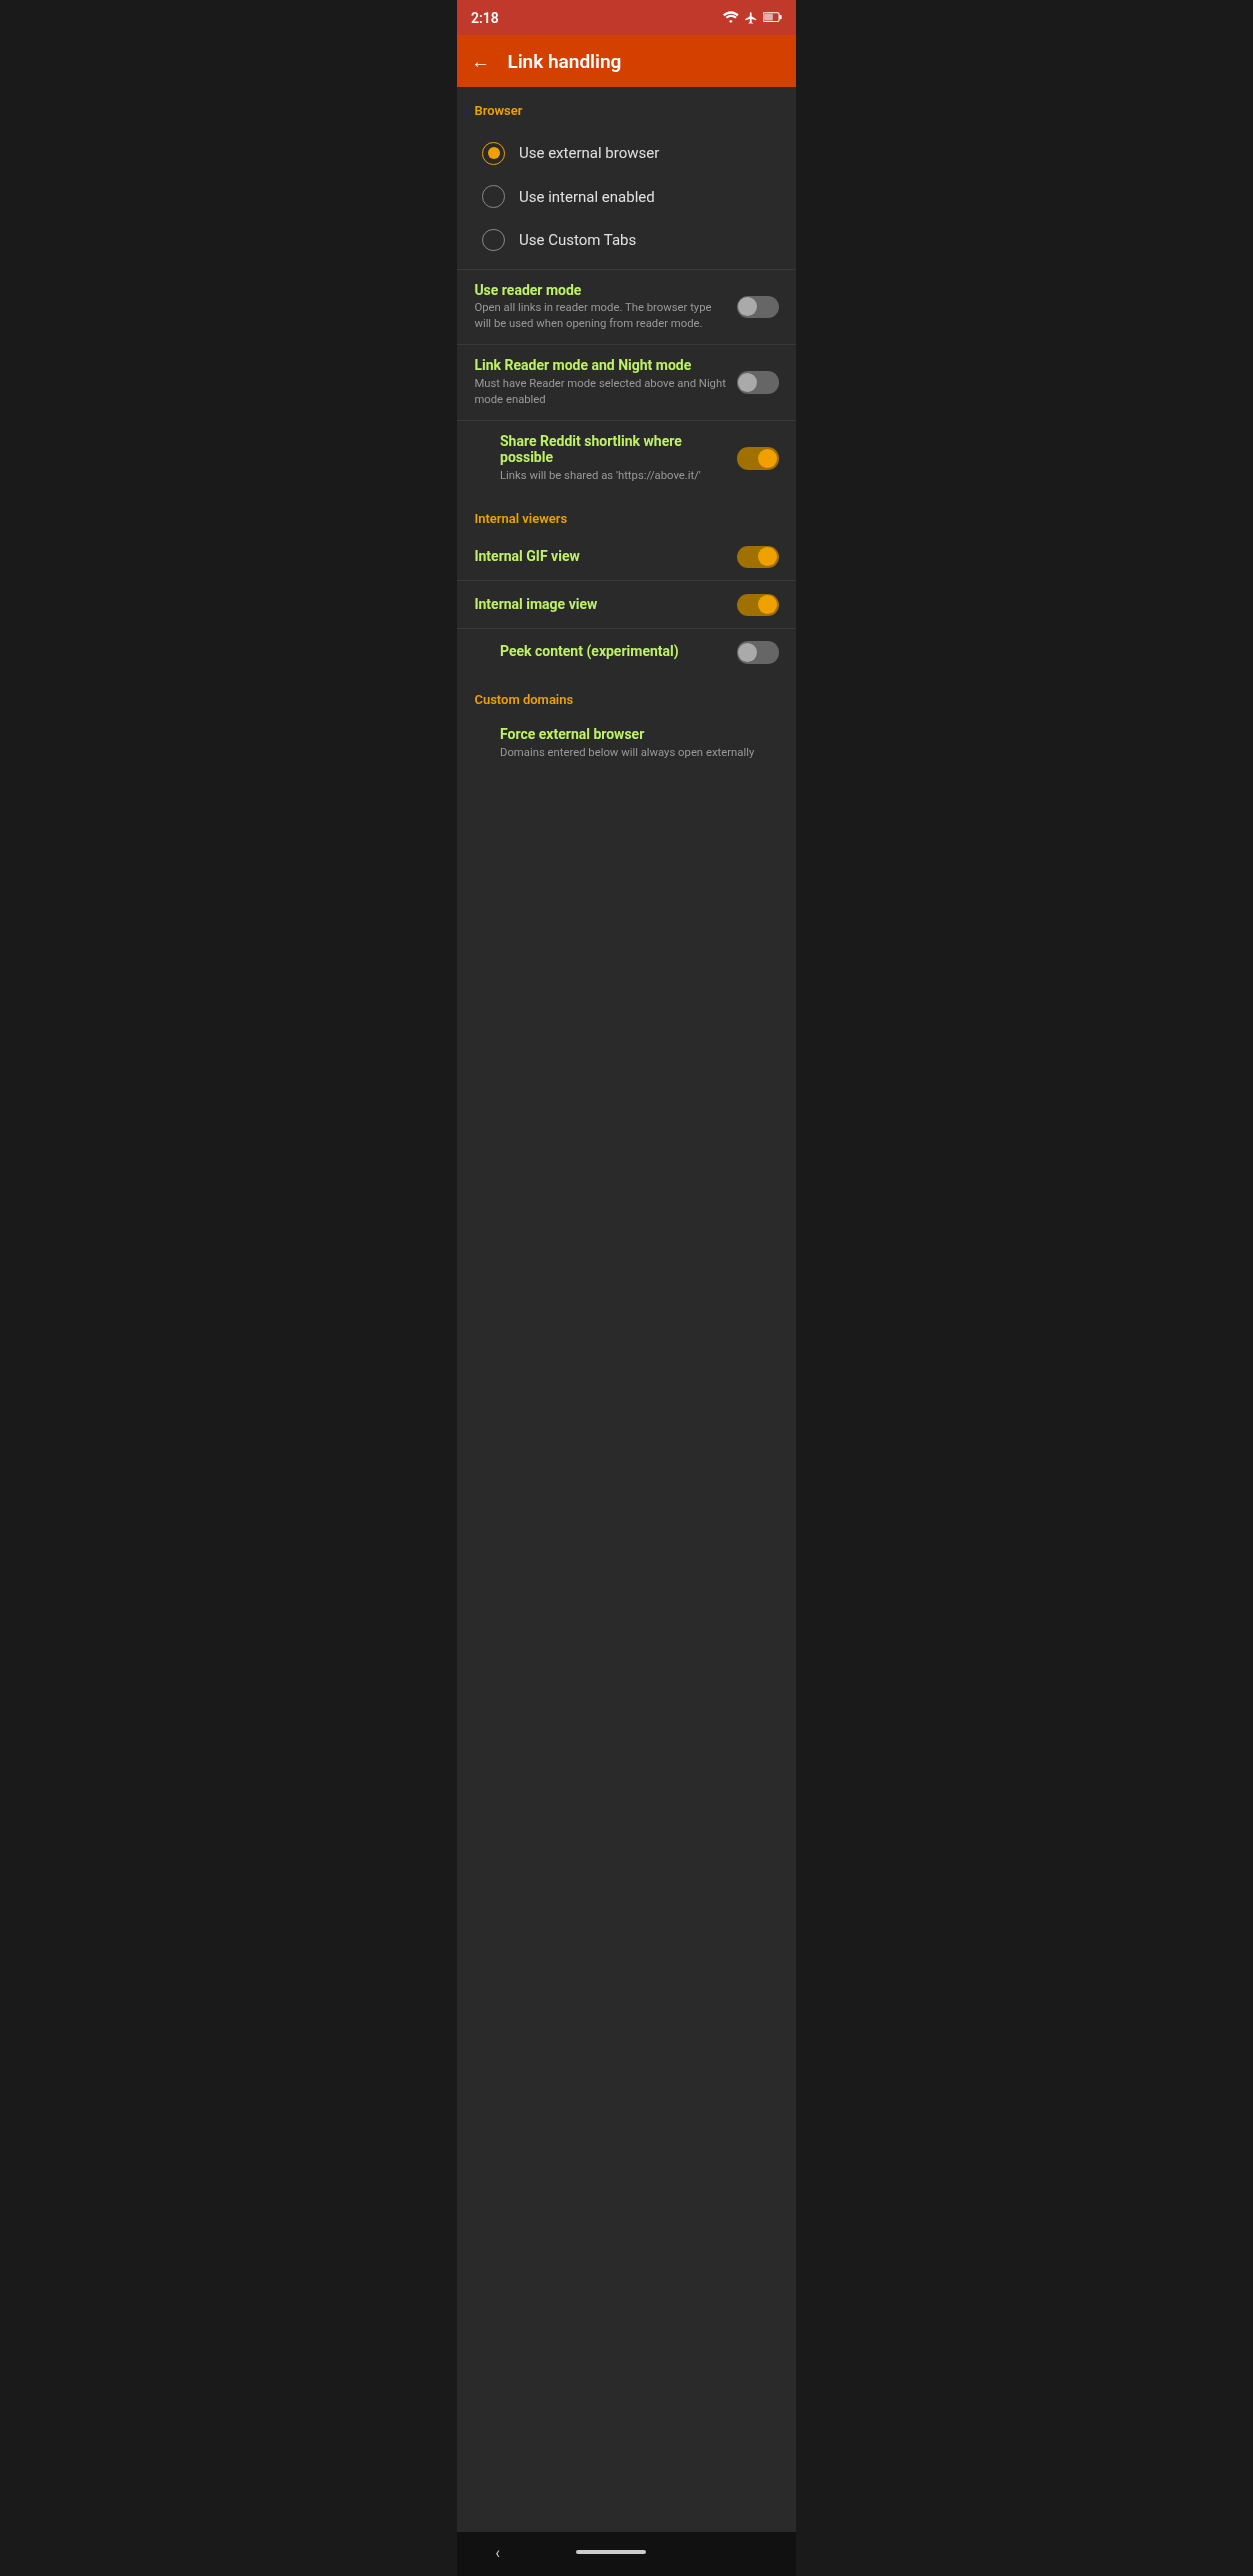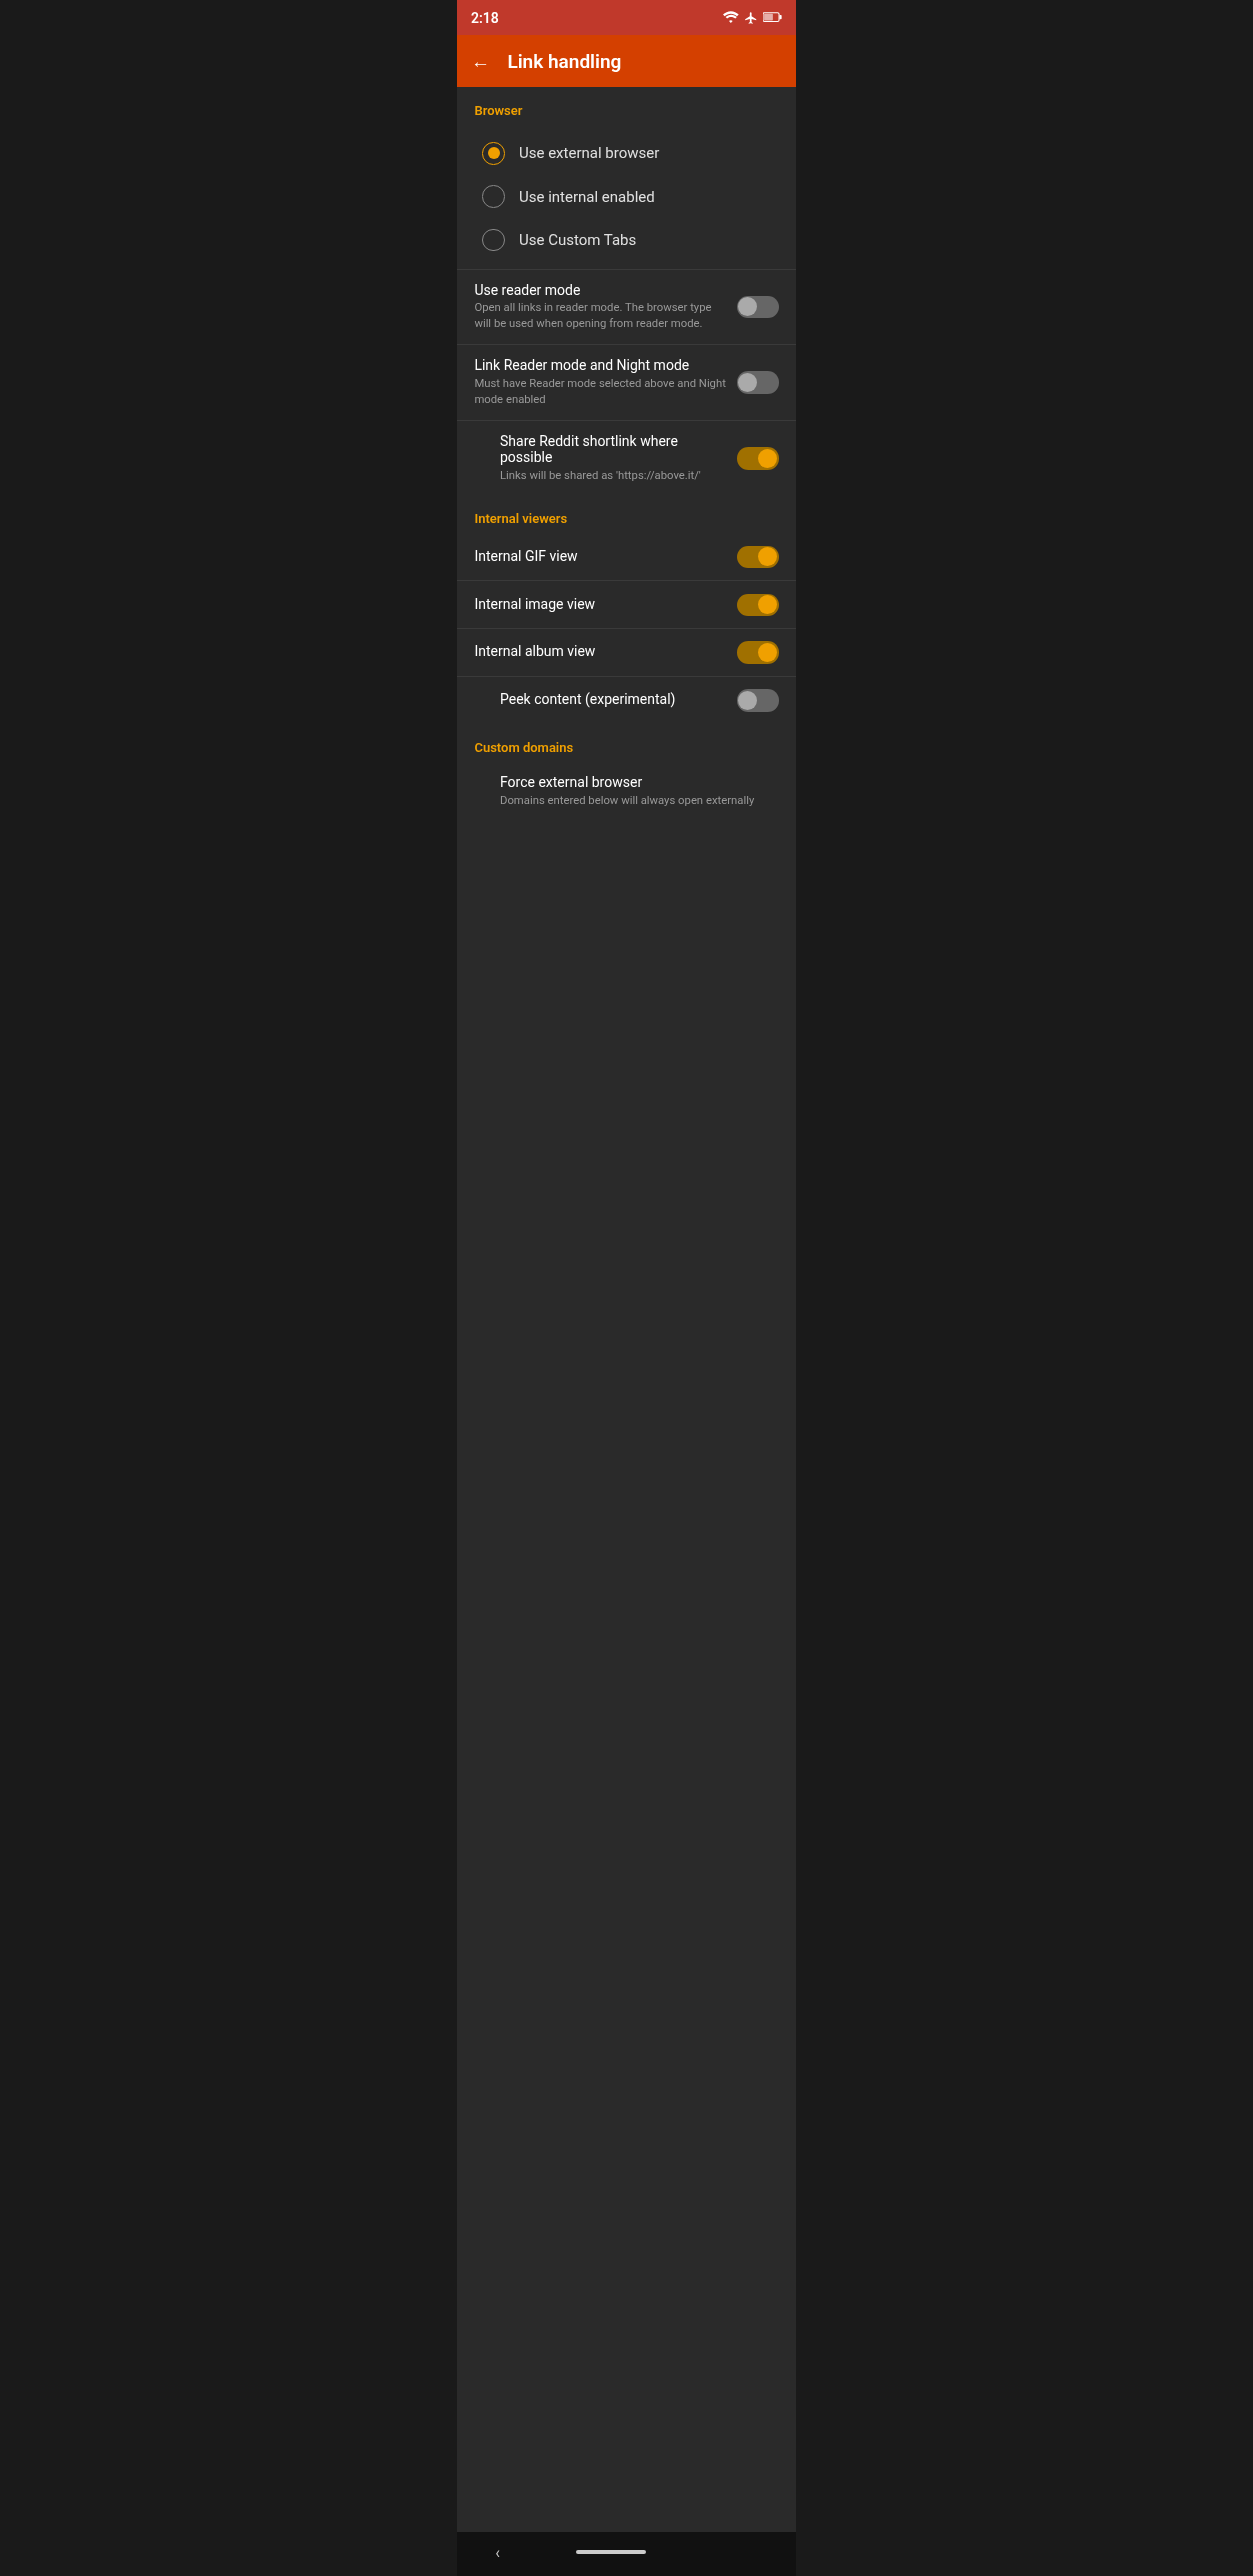--- a/index.html
+++ b/index.html
@@ -128,22 +128,23 @@
     .toggle-row:last-child {
       border-bottom: none;
       padding-left: 43px;
     }
     .toggle-text {
       flex: 1;
       padding-right: 10.4px;
     }
     .toggle-title {
       font-size: 14px;
-      color: #ffffff;
+      color: #bef264;
       margin-bottom: 2.6px;
+      font-weight: bold;
     }
     .toggle-subtitle {
       font-size: 11.3px;
       color: #999;
       line-height: 1.4;
     }
 
     
     .toggle-switch {
       width: 42px;
@@ -289,26 +290,20 @@
       <div class="toggle-switch on"></div>
     </div>
 
     <div class="toggle-row">
       <div class="toggle-text">
         <div class="toggle-title">Internal image view</div>
       </div>
       <div class="toggle-switch on"></div>
     </div>
 
-    <div class="toggle-row">
-      <div class="toggle-text">
-        <div class="toggle-title">Internal album view</div>
-      </div>
-      <div class="toggle-switch on"></div>
-    </div>
 
     <div class="toggle-row">
       <div class="toggle-text">
         <div class="toggle-title">Peek content (experimental)</div>
       </div>
       <div class="toggle-switch off"></div>
     </div>
   </div>
 
   <div>

